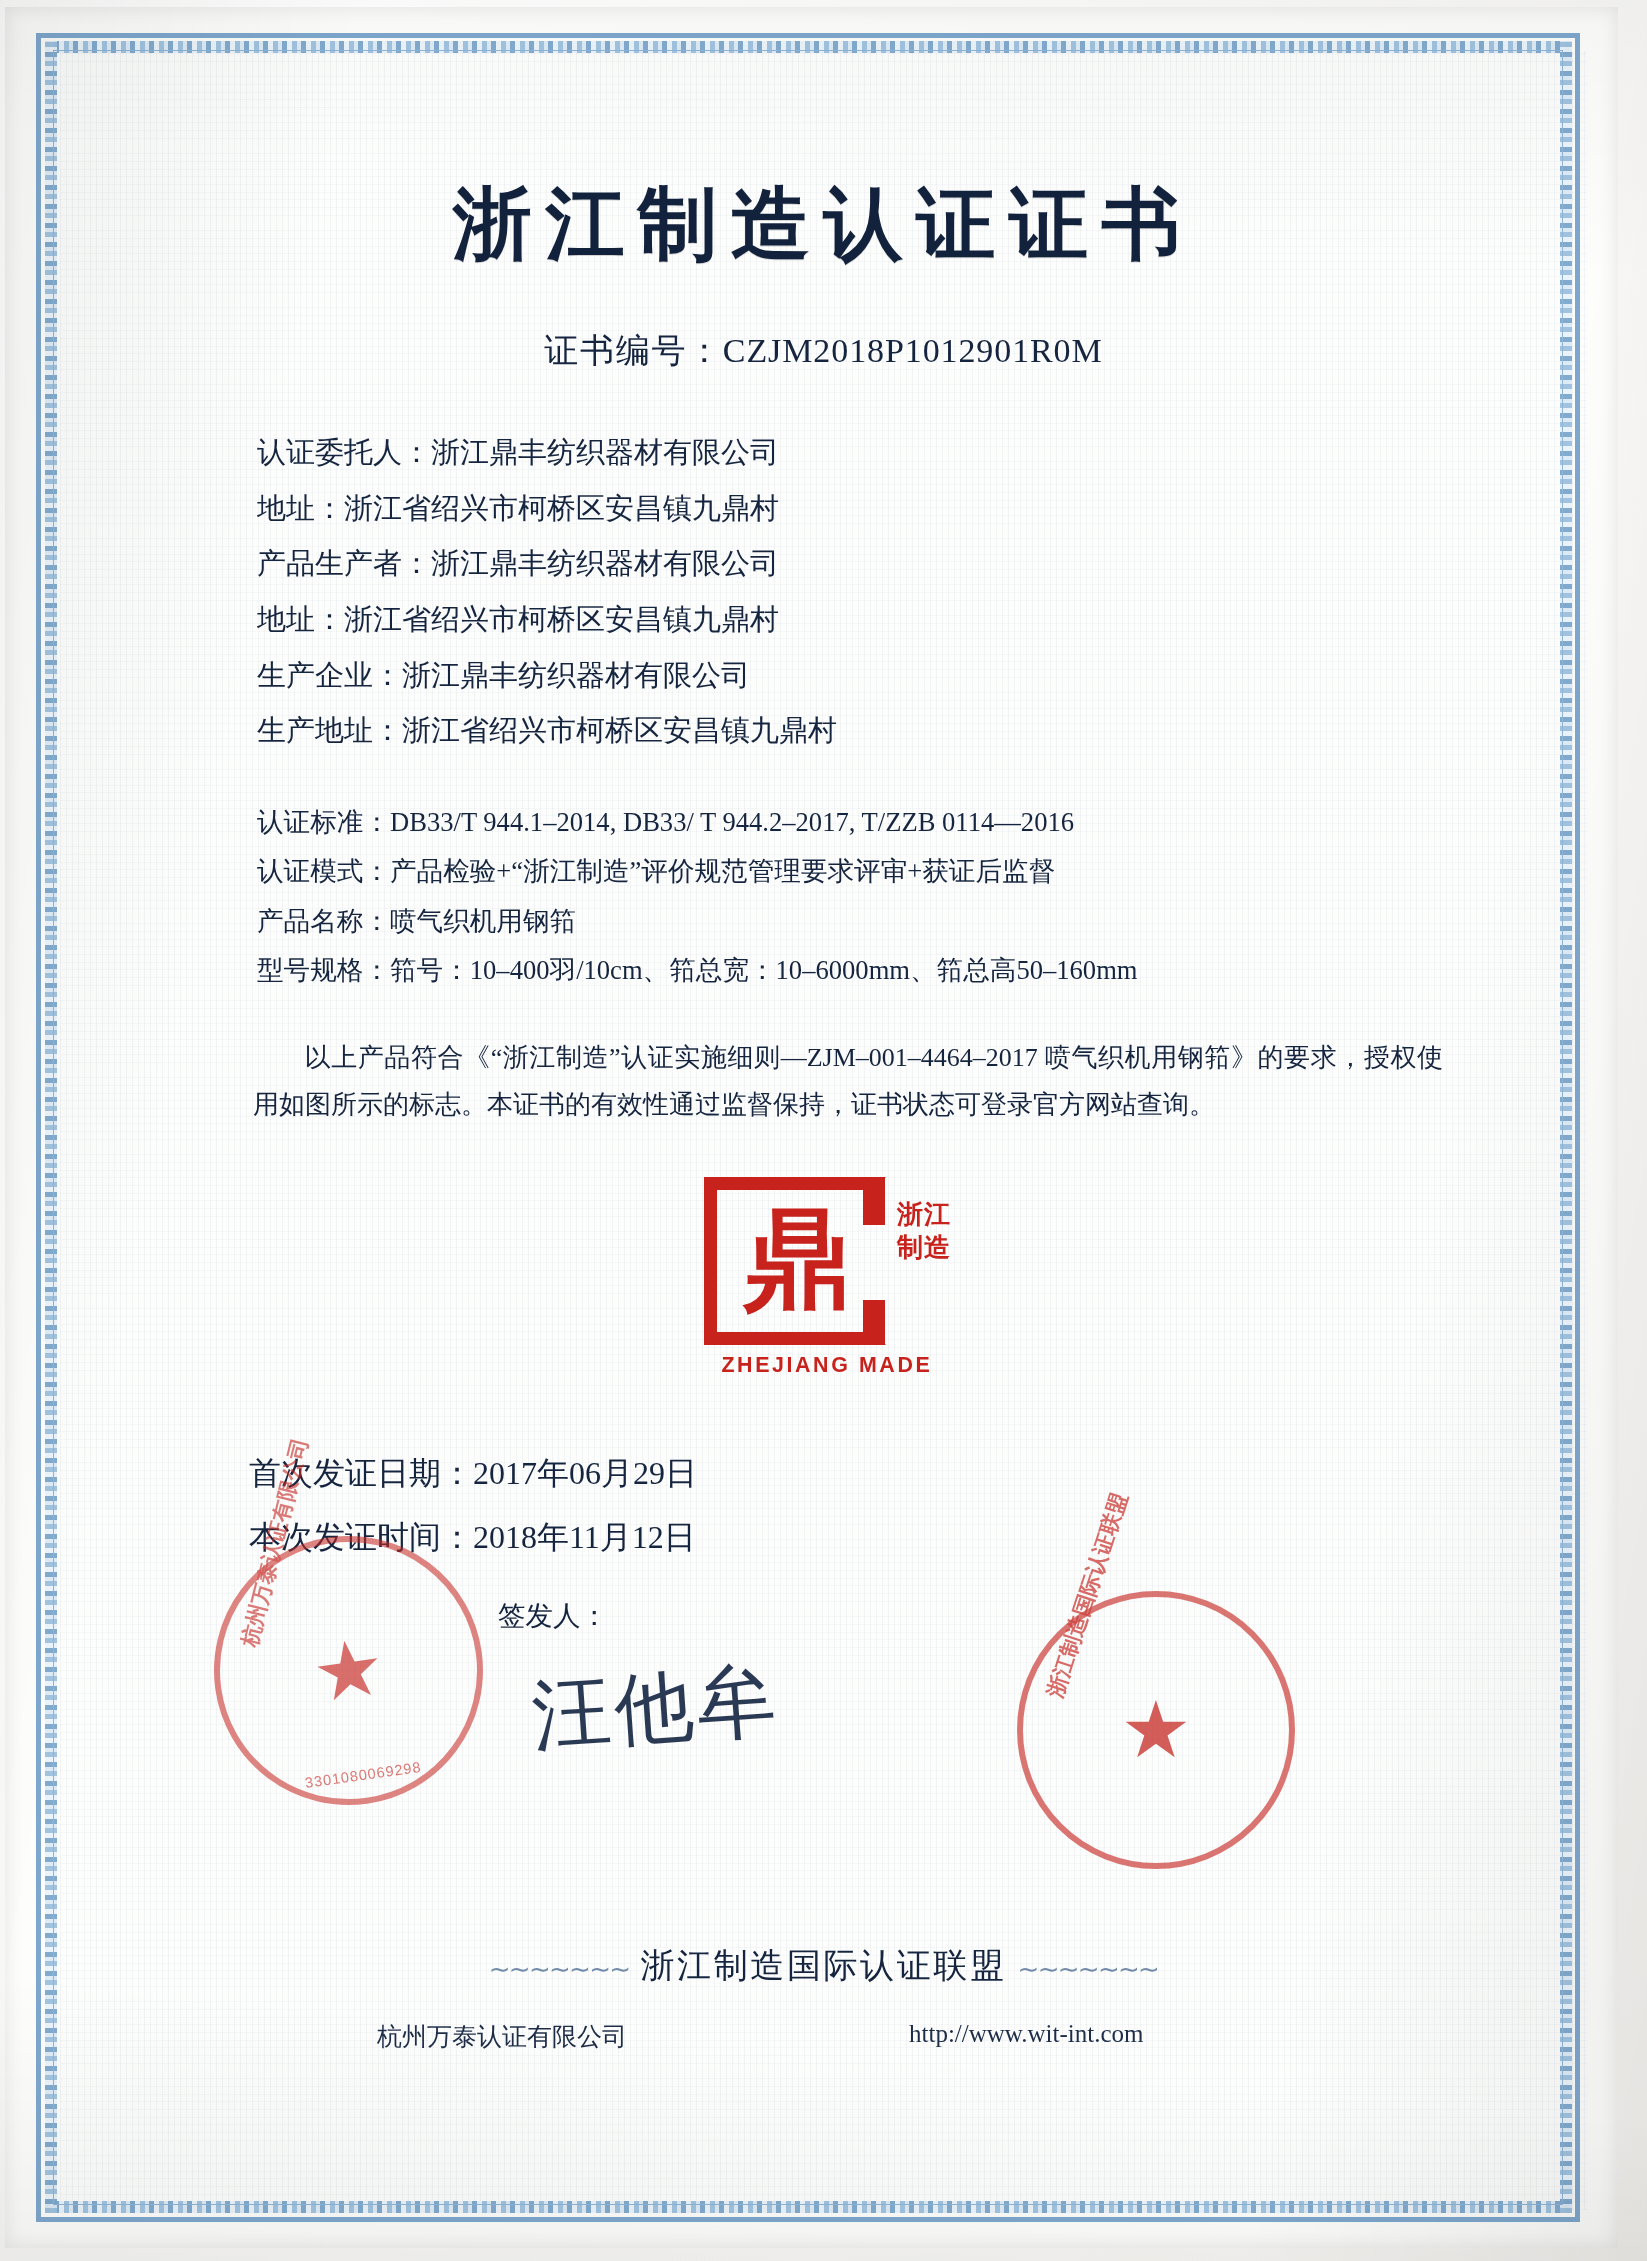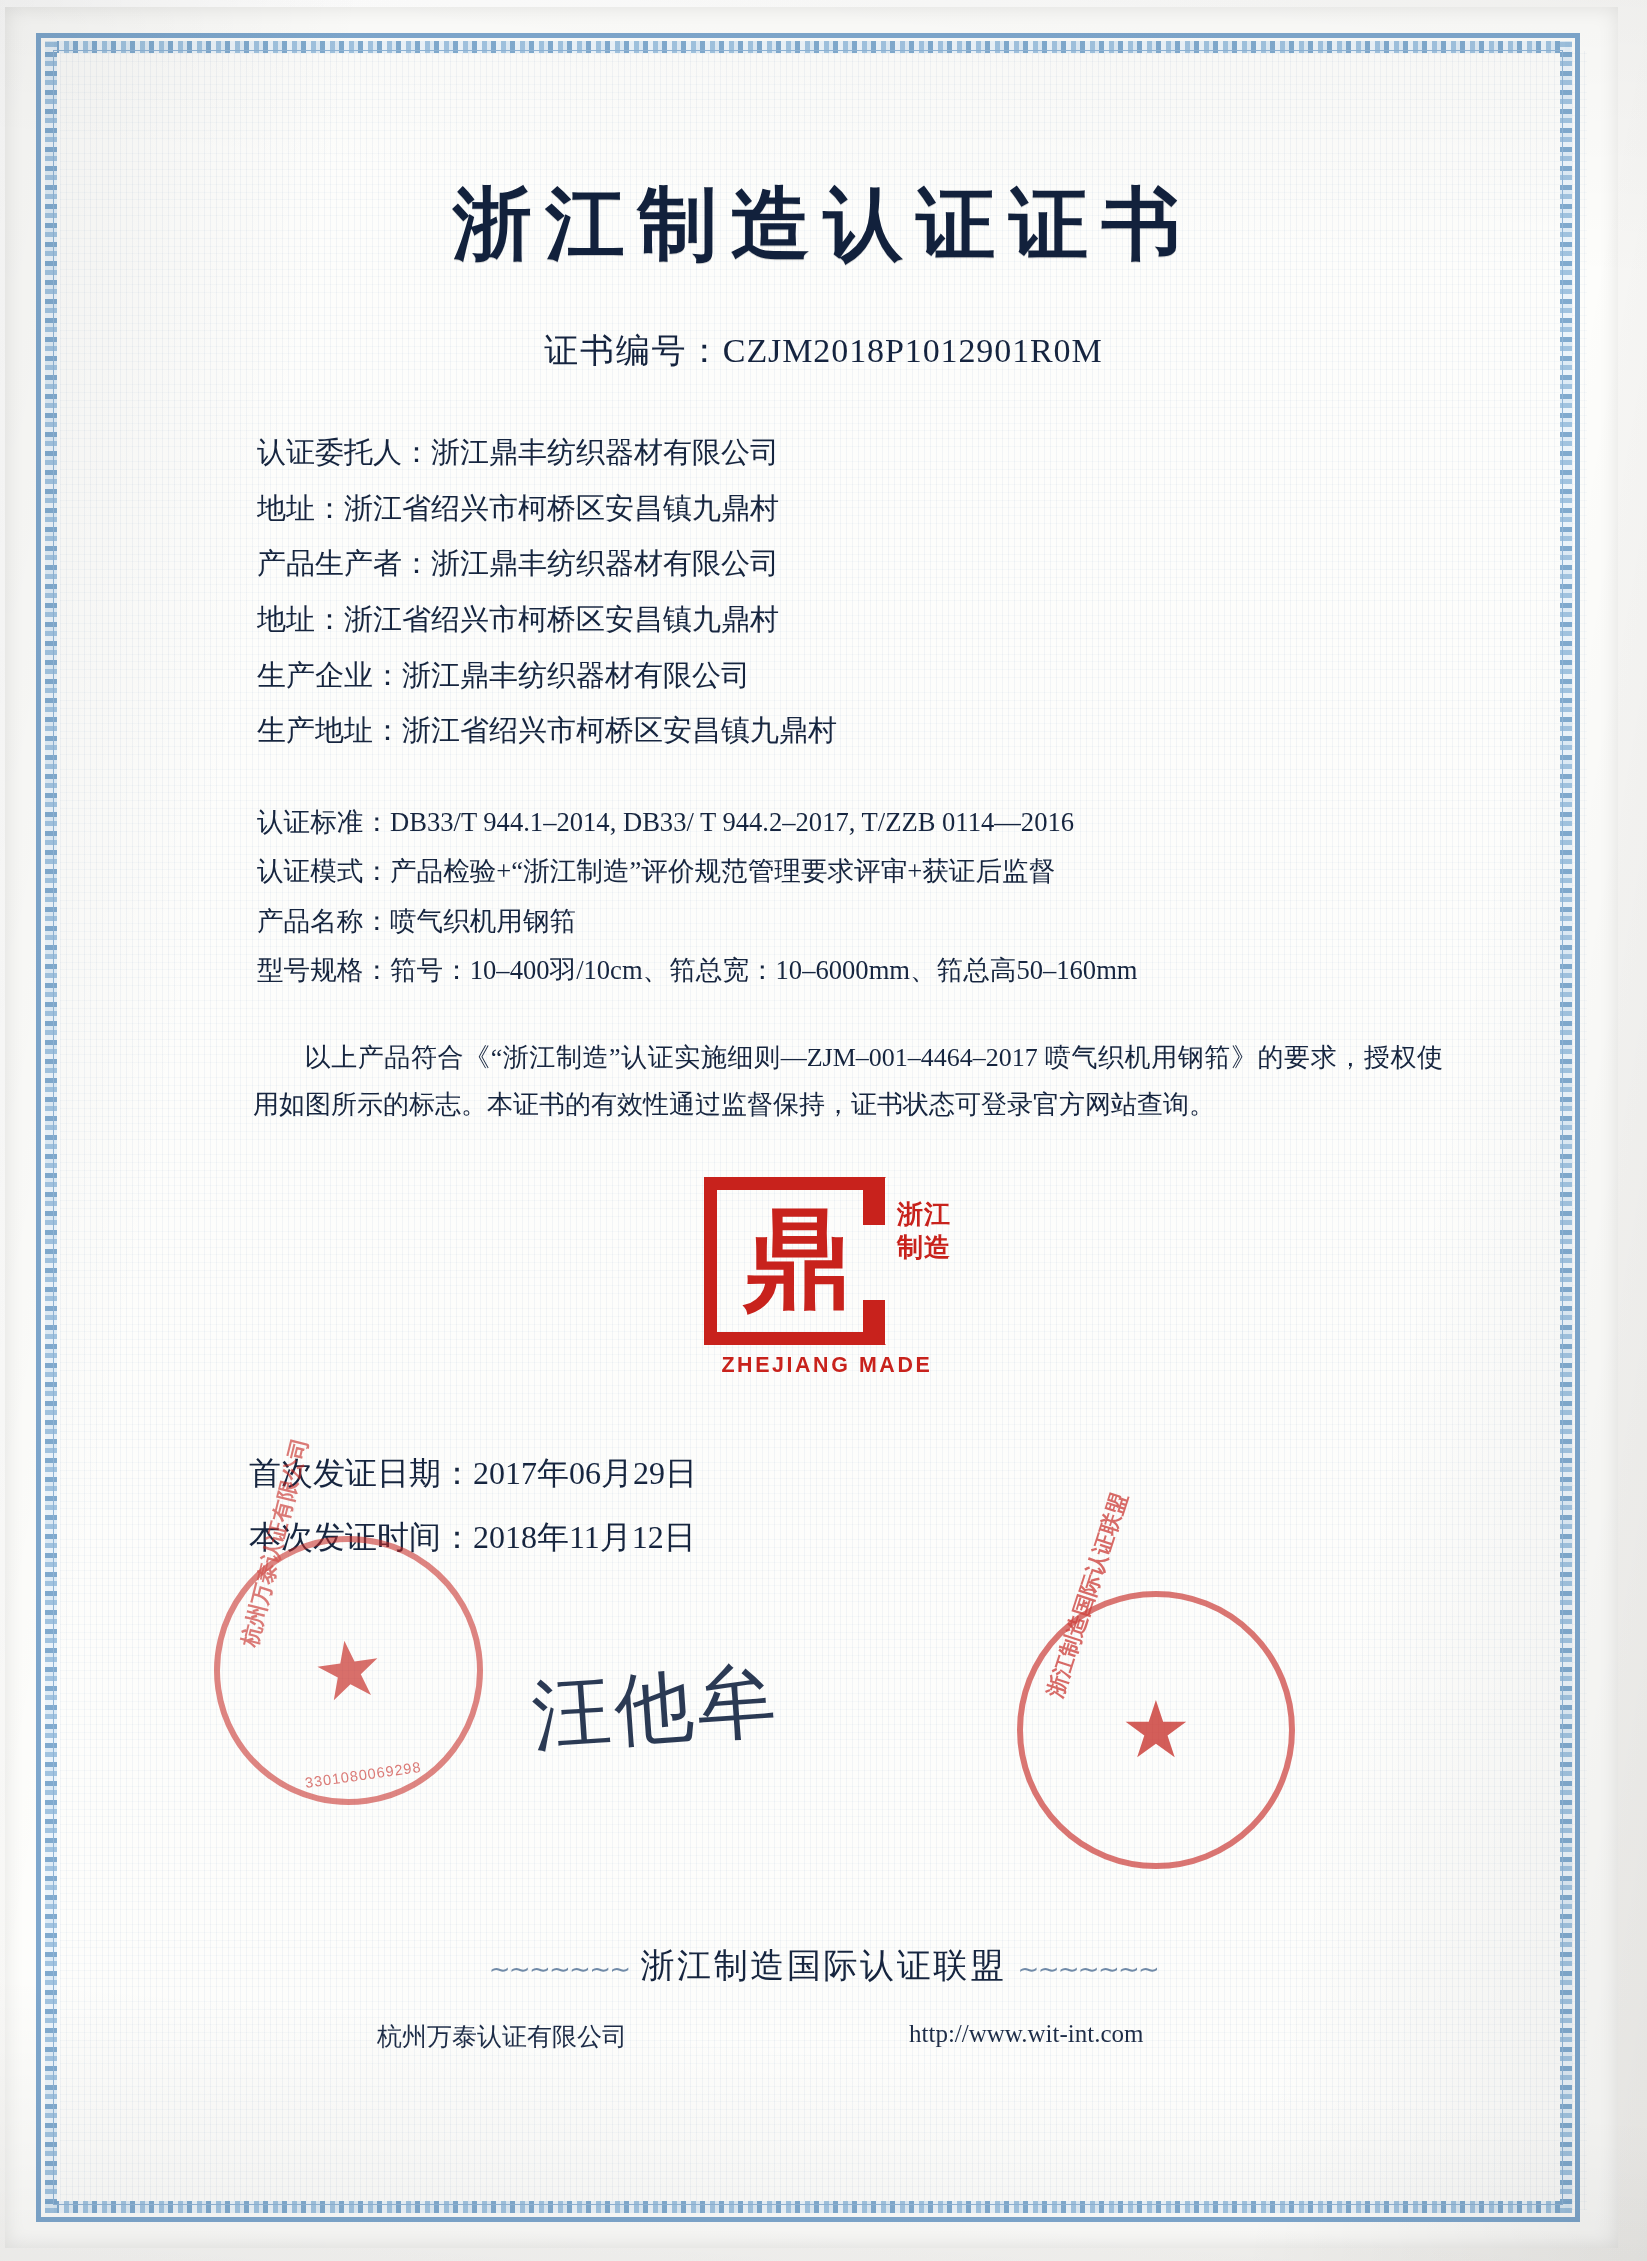--- a/index.html
+++ b/index.html
@@ -384,20 +384,23 @@
 
     <div class="dates">
       <div>
         <span>首次发证日期：</span><span>2017年06月29日</span>
       </div>
       <div>
         <span>本次发证时间：</span><span>2018年11月12日</span>
       </div>
     </div>
 
+    <div class="signer-row">
+      <span>签发人：</span>
+    </div>
 
   </div>
 
   <div class="stamp" id="stamp-left">
     <div class="star">★</div>
     <div class="stamp-text">
       <span style="transform:rotate(-68deg) translate(0,-118px)">杭州万泰认证有限公司</span>
     </div>
     <div class="stamp-bottom">3301080069298</div>
   </div>

